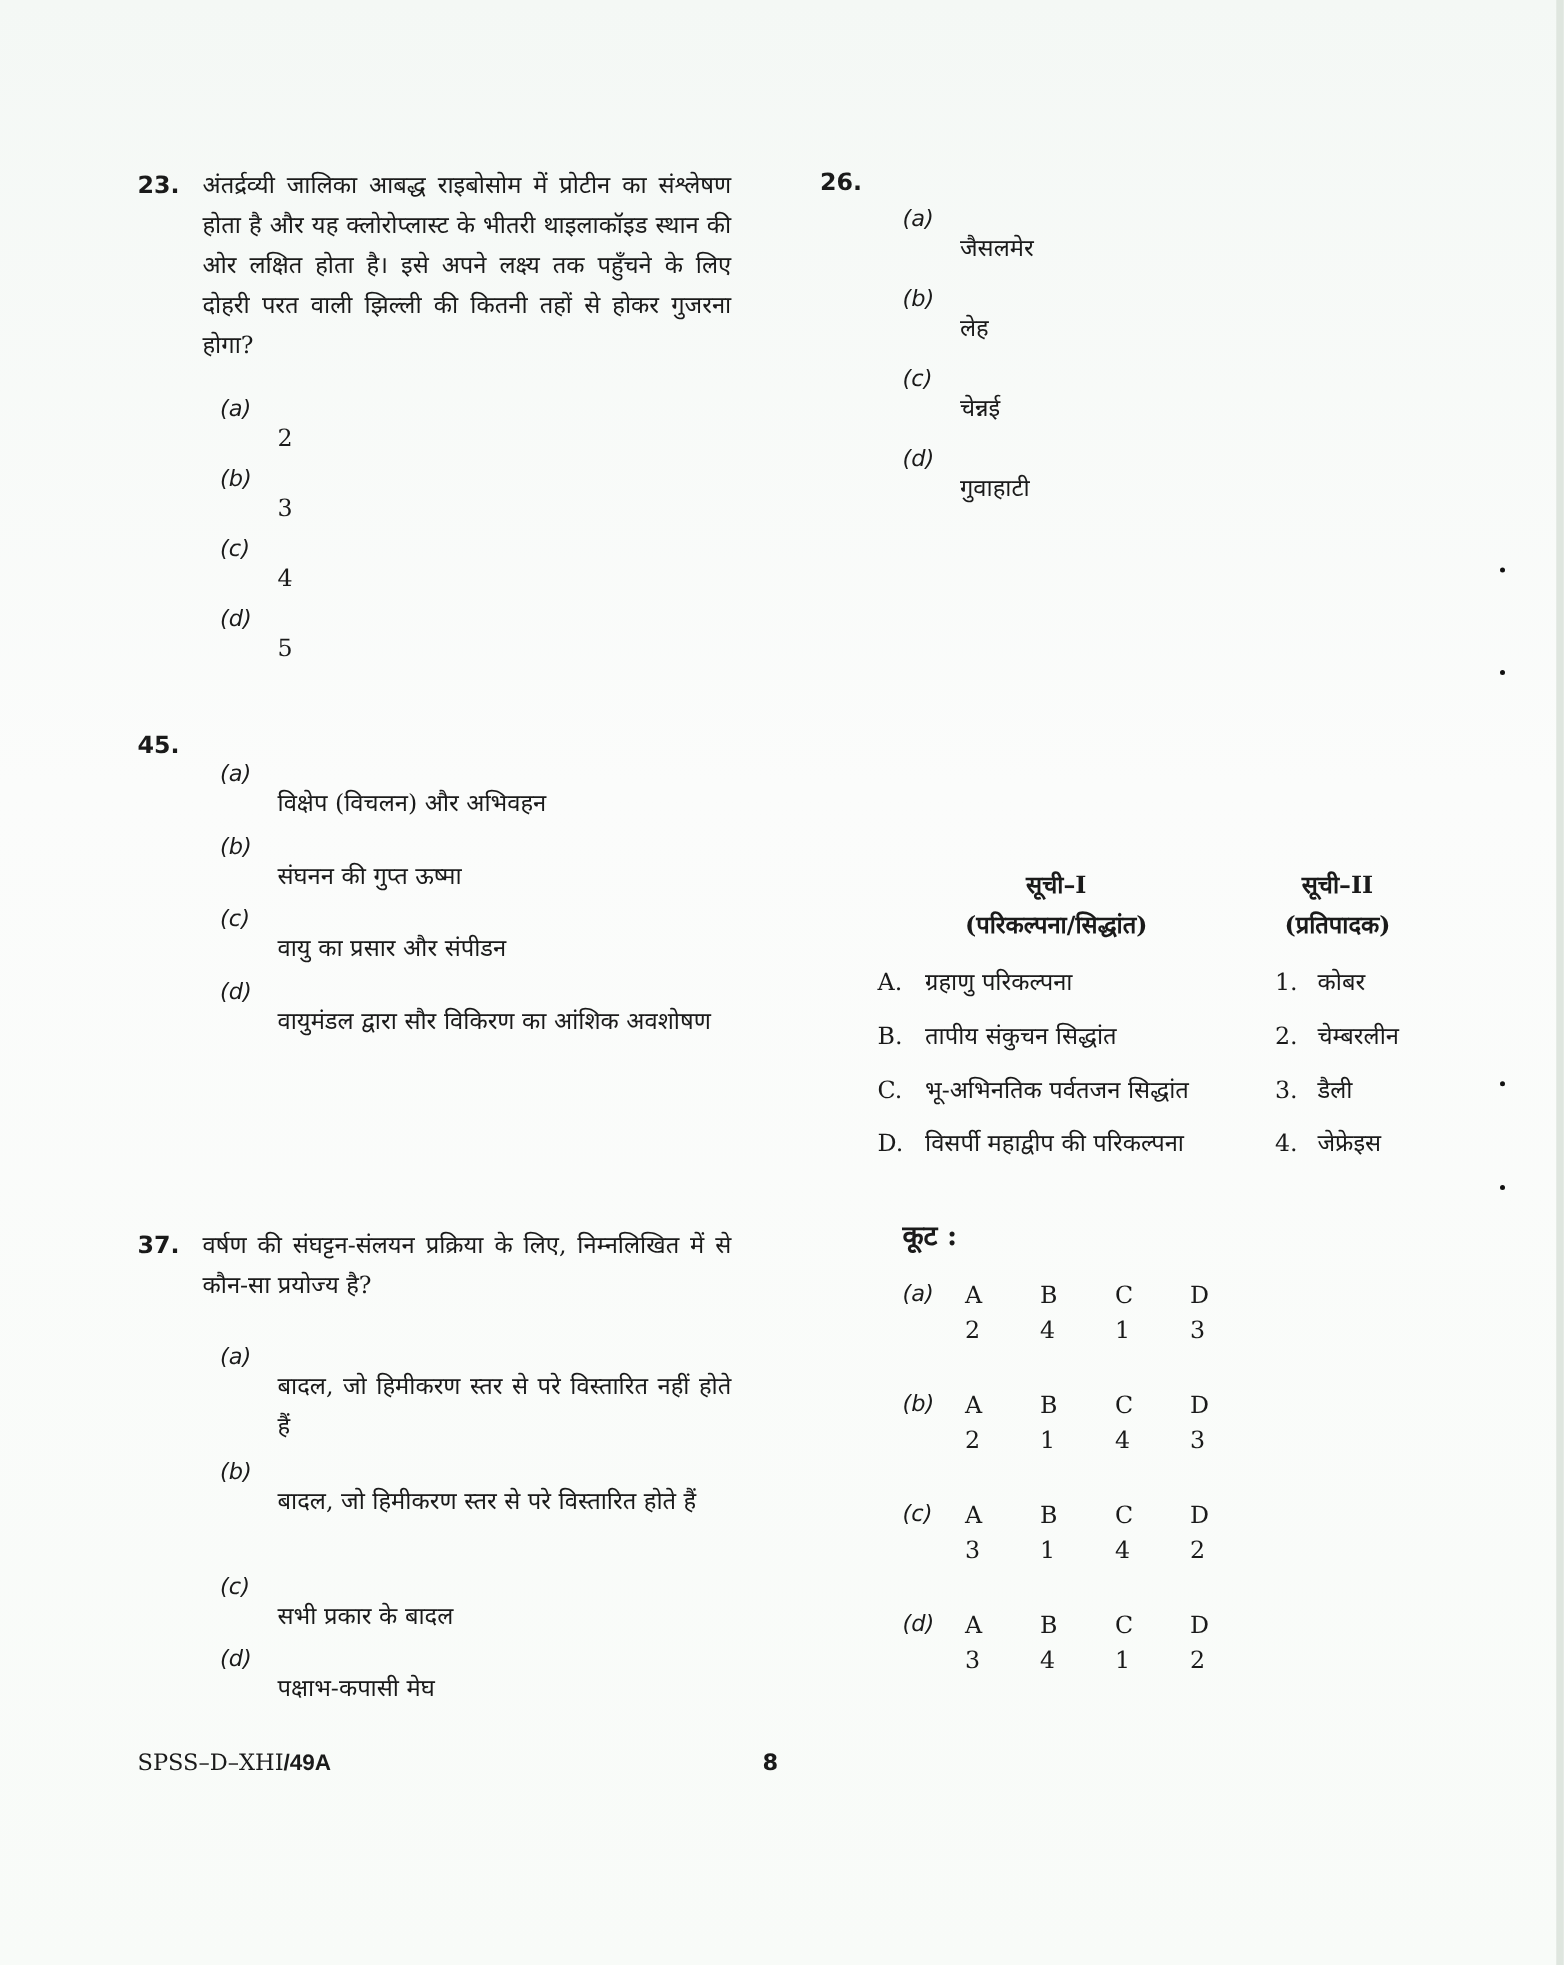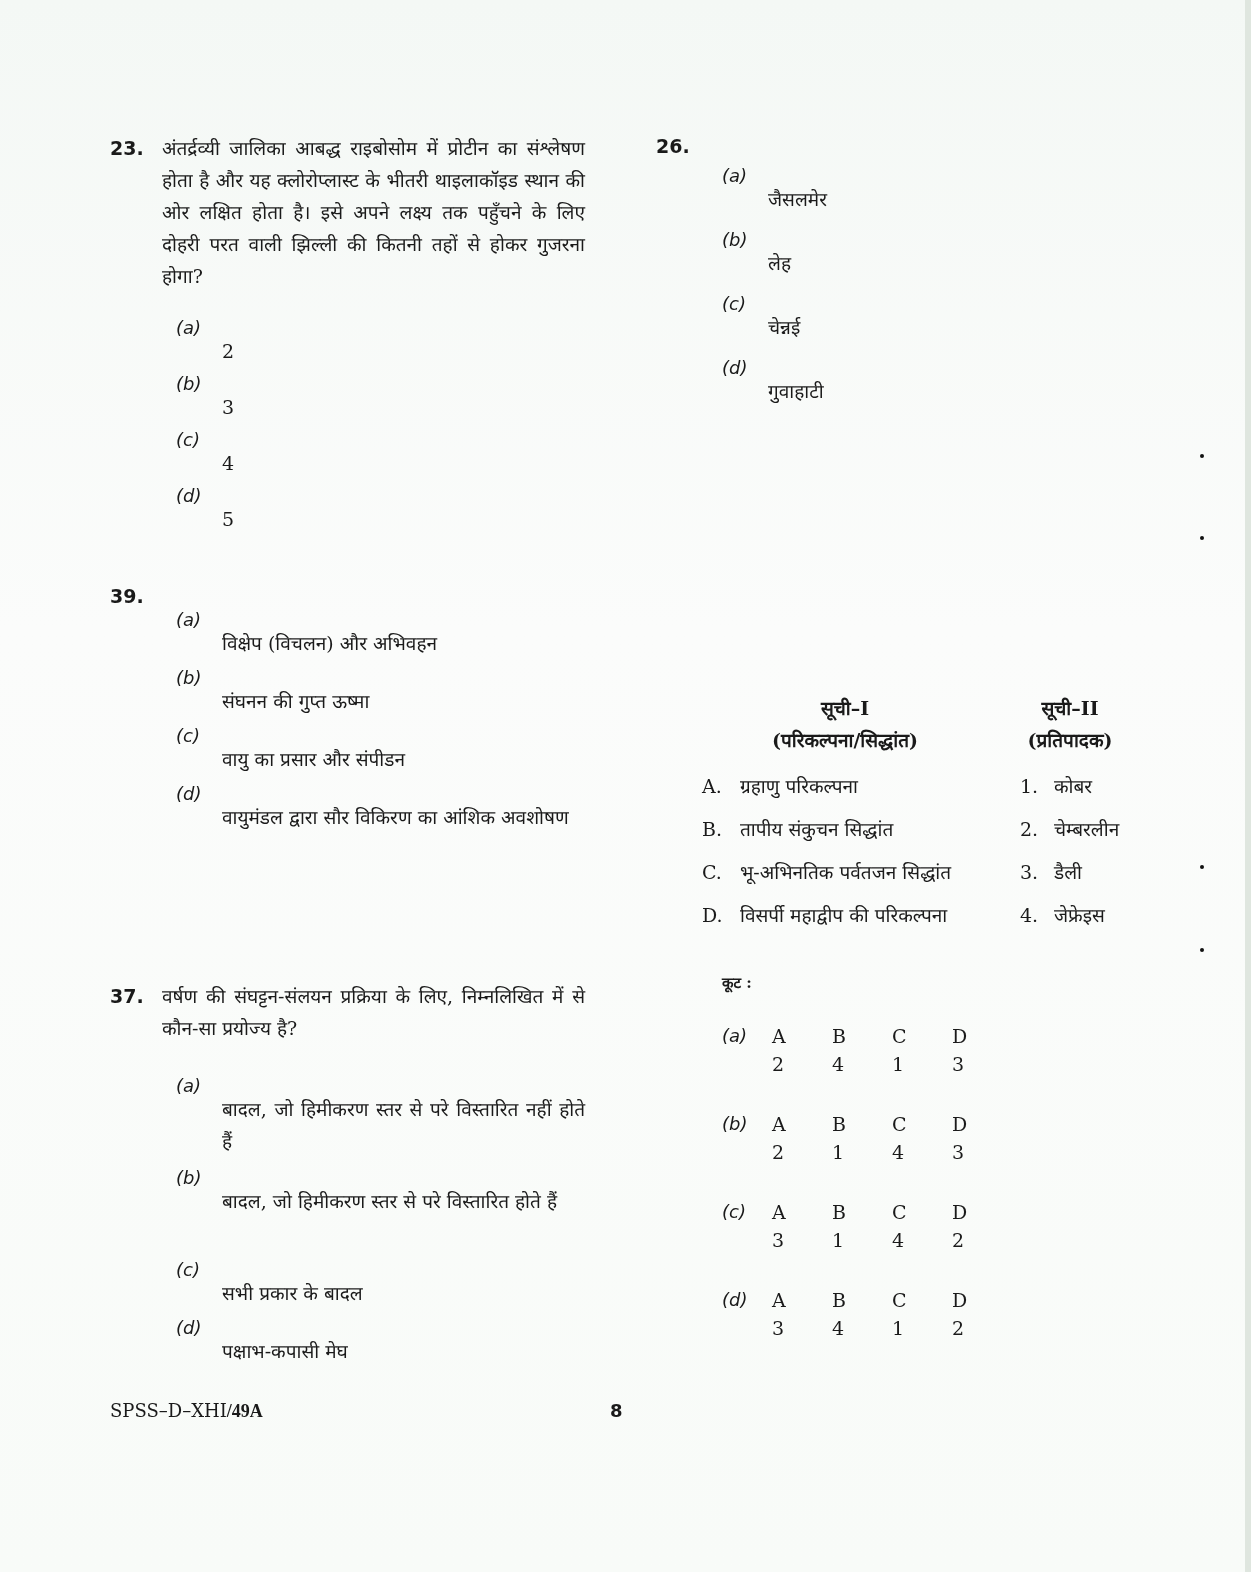--- a/index.html
+++ b/index.html
@@ -38,32 +38,32 @@
       font-style: italic; font-size: 18px;
     }
     .opt-text { flex: 1; text-align: justify; margin-top: 23px; }
     .match-head {
       position: absolute; font-weight: bold; text-align: center; font-size: 19px; line-height: 32px;
     }
     .match-row { position: absolute; font-size: 19px; line-height: 28px; display: flex; }
     .mr-key { width: 38px; font-family: "DejaVu Serif", serif; }
     .mr-val { width: 280px; }
     .mr-key2 { width: 34px; }
-    .code-label { position: absolute; font-weight: bold; font-size: 15px; }
+    .code-label { position: absolute; font-weight: bold; font-size: 22px; }
     .code-block { position: absolute; font-size: 19px; line-height: 28px; }
     .code-opt {
       position: absolute; left: 0; top: 0;
       font-family: "DejaVu Sans", "Liberation Sans", sans-serif; font-style: italic; font-size: 18px;
     }
     .code-grid { position: absolute; left: 50px; top: 0; }
     .code-row { display: flex; }
     .code-cell { width: 60px; }
     .footer { position: absolute; top: 1400px; font-size: 18px; }
     .footer-code { left: 110px; font-family: "DejaVu Serif", serif; }
-    .footer-code b { font-family: Liberation Serif, serif; text-align: right; }
+    .footer-code b { font-family: Liberation Sans, sans-serif; text-align: right; }
     .footer-page { left: 610px; font-family: "DejaVu Sans", sans-serif; font-weight: bold; }
     .dot { position: absolute; width: 4px; height: 4px; border-radius: 50%; background: #111; }
   </style>
 </head>
 <body>
 
 <div class="page">
   <div class="edge-right"></div>
 
   <div class="q" style="left:110px; top:132px; width:475px;">
@@ -83,21 +83,21 @@
           <span class="opt-text">4</span>
         </div>
       <div class="opt" style="height:56px;">
           <span class="opt-label">(d)</span>
           <span class="opt-text">5</span>
         </div>
     </div>
   </div>
 
   <div class="q" style="left:110px; top:580px; width:475px;">
-    <span class="q-num">39.</span>
+    <span class="q-num">45.</span>
     <div class="opts" style="margin-top:24px;">
       <div class="opt" style="height:58px;">
           <span class="opt-label">(a)</span>
           <span class="opt-text">विक्षेप (विचलन) और अभिवहन</span>
         </div>
       <div class="opt" style="height:58px;">
           <span class="opt-label">(b)</span>
           <span class="opt-text">संघनन की गुप्त ऊष्मा</span>
         </div>
       <div class="opt" style="height:58px;">

